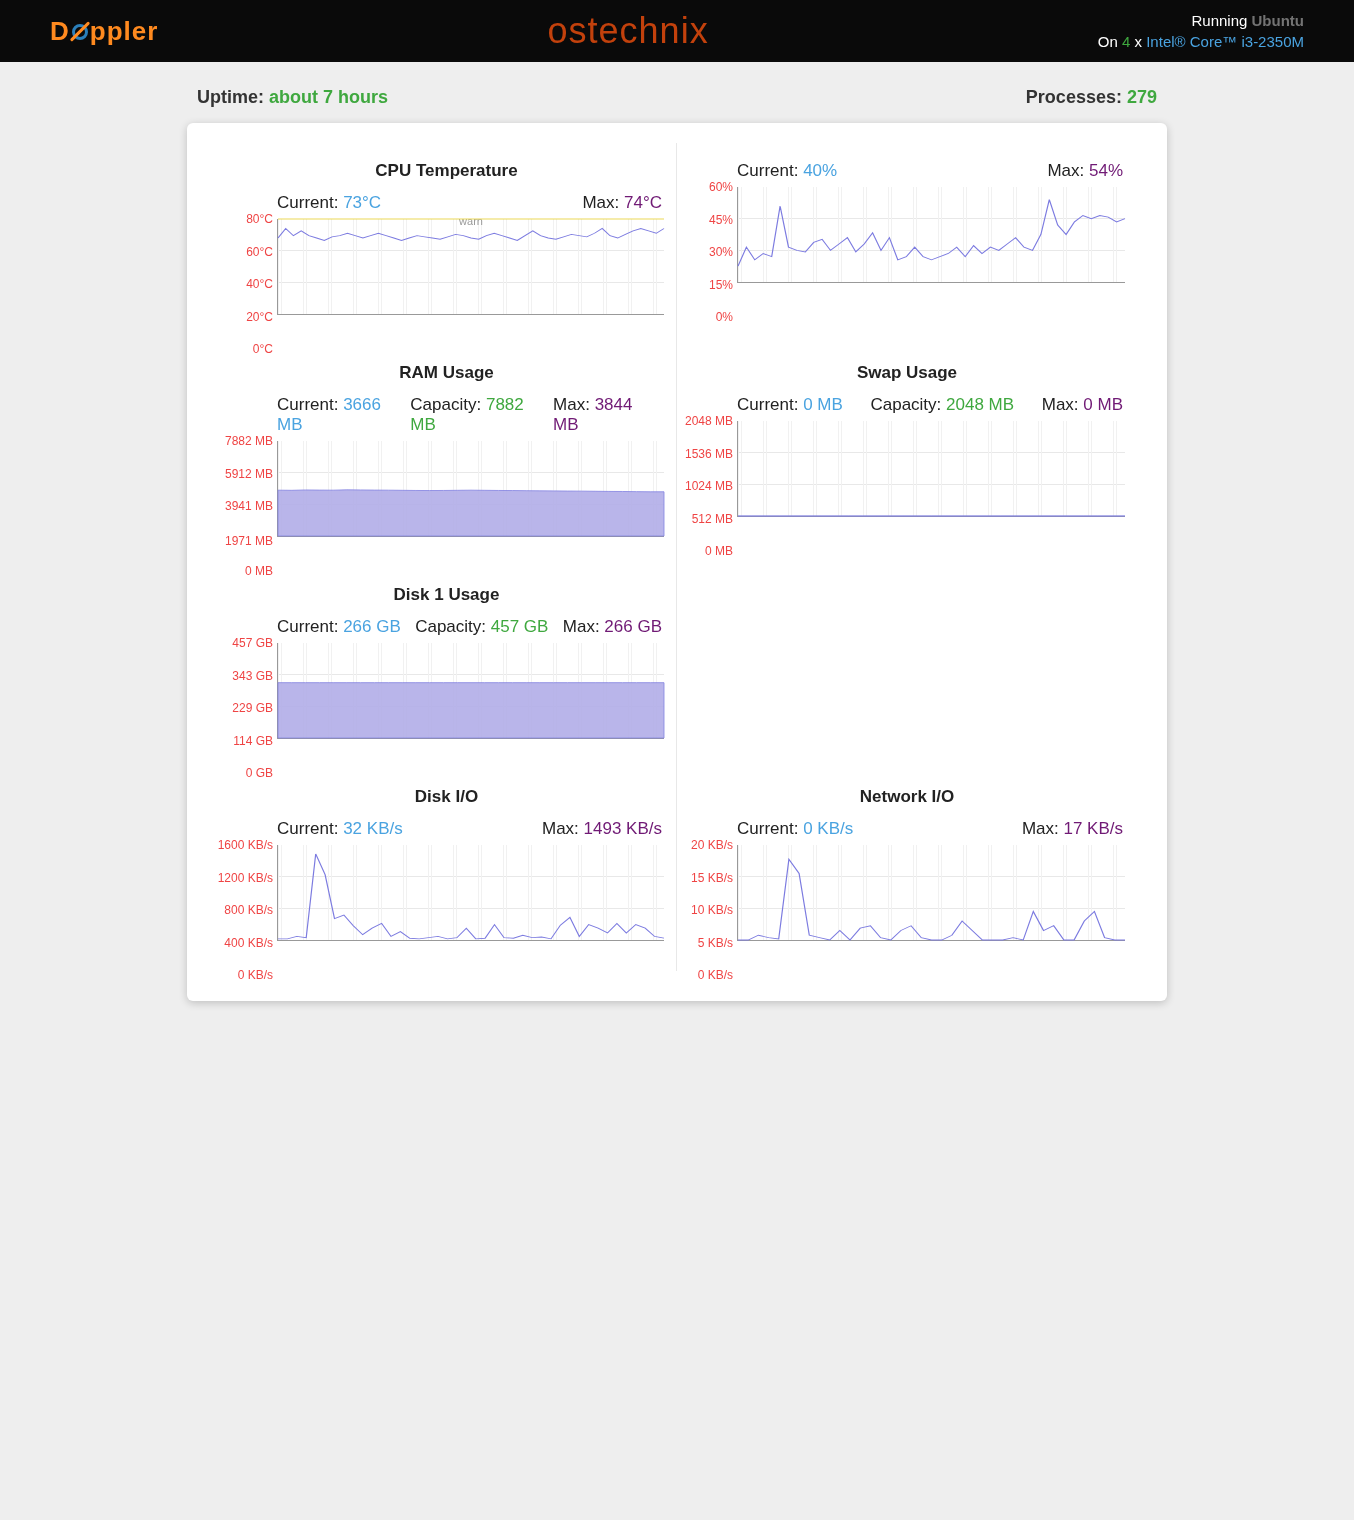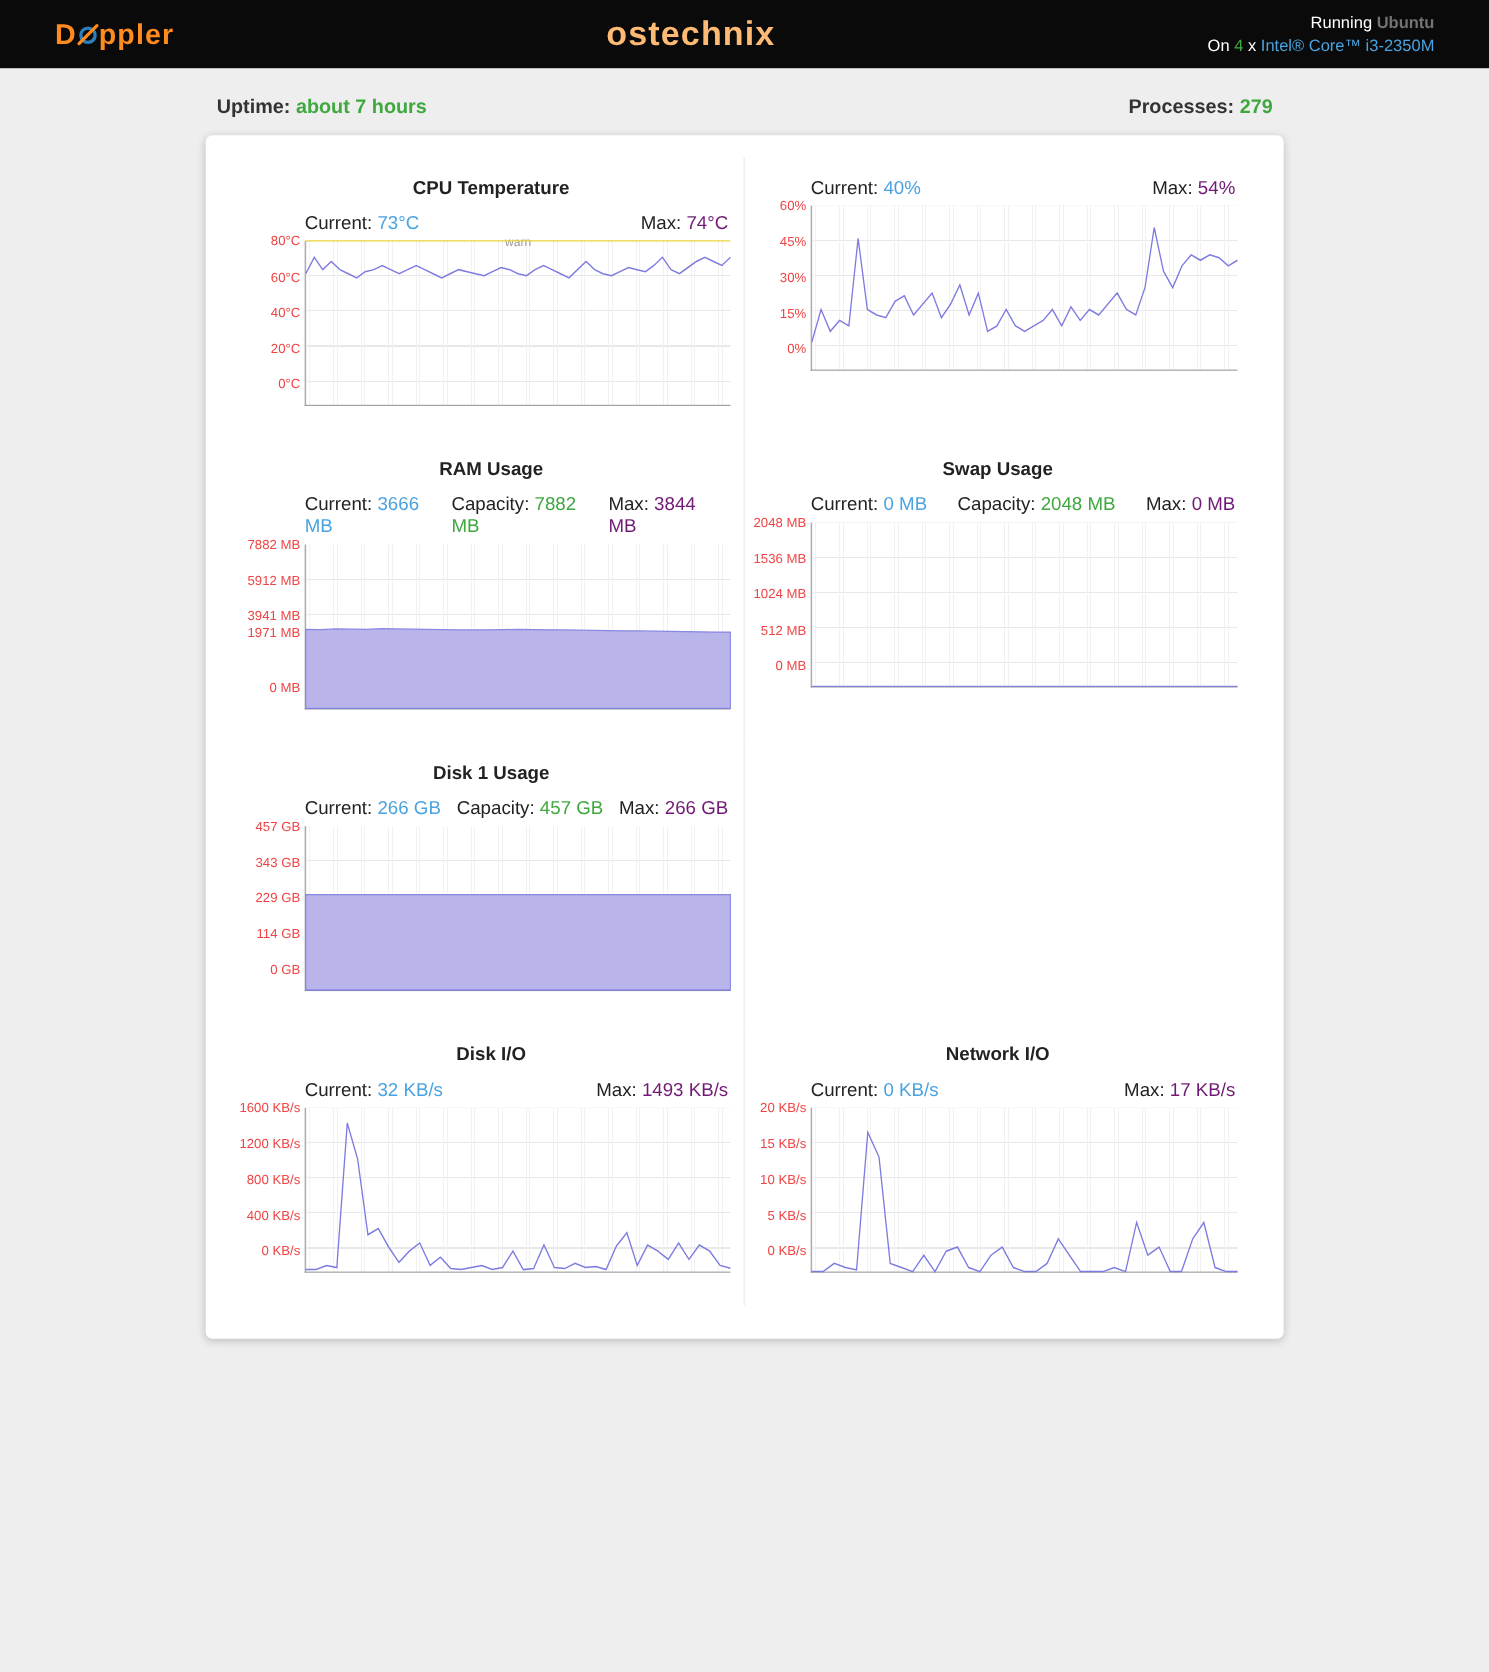--- a/index.html
+++ b/index.html
@@ -3,21 +3,21 @@
 <meta charset="utf-8">
 <style>
 * { box-sizing: border-box; margin: 0; padding: 0; }
 body { font-family: "Trebuchet MS", "Segoe UI", Arial, sans-serif; background: #eeeeee; color: #222; }
 
 .topbar { background: #0a0a0a; color: #fff; display: flex; align-items: center; justify-content: space-between; padding: 10px 50px; }
 .logo { font-size: 26px; font-weight: 700; letter-spacing: 1px; color: #ff8a1f; display: flex; align-items: center; gap: 2px; font-family: "Trebuchet MS", sans-serif; }
 .logo .o-wrap { position: relative; display: inline-flex; align-items: center; }
 .logo-ring { width: 16px; height: 16px; border: 3px solid #2b7fba; border-radius: 50%; display: inline-block; position: relative; top: 1px; }
 .logo-slash { position: absolute; width: 26px; height: 3px; background: #ff8a1f; transform: rotate(-45deg); left: -5px; top: 7px; border-radius: 2px; }
-.hostname { font-size: 31px; font-weight: 700; color: #fdba74; letter-spacing: 1px; }
+.hostname { font-size: 36px; font-weight: 400; color: #c2410c; letter-spacing: 1px; }
 .sysinfo { text-align: right; font-size: 15px; line-height: 1.4; }
 .sysinfo .os { color: #737373; font-weight: bold; }
 .sysinfo .cores { color: #3fa83f; }
 .sysinfo .cpu-model { color: #4aa3e0; }
 
 .meta-row { max-width: 980px; margin: 25px auto 15px; display: flex; justify-content: space-between; padding: 0 10px; font-size: 18px; color: #333; font-weight: bold; }
 .meta-row .green { color: #3fa83f; }
 
 .dashboard { max-width: 980px; margin: 0 auto 40px; background: #fff; border-radius: 6px; box-shadow: 0 2px 8px rgba(0,0,0,.2); padding: 20px 30px 30px; display: grid; grid-template-columns: 1fr 1fr; gap: 0; }
 
@@ -27,21 +27,21 @@
 
 .panel-stats { display: flex; justify-content: space-between; font-size: 17px; margin-bottom: 6px; padding: 0 2px 0 48px; }
 .panel-stats .blue { color: #4aa3e0; }
 .panel-stats .green { color: #3fa83f; }
 .panel-stats .red { color: #701a75; }
 
 .chart-wrap { display: flex; }
 .y-axis { width: 48px; flex-shrink: 0; text-align: right; font-size: 12px; color: #ef4444; position: relative; }
 .y-tick { position: absolute; right: 4px; transform: translateY(-50%); white-space: nowrap; }
 
-.plot { flex: 1; height: 150px; border-left: 1px solid #999; border-bottom: 1px solid #999; position: relative; background-image: repeating-linear-gradient(to right, transparent 0, transparent 24px, #eee 24px, #eee 25px), repeating-linear-gradient(to bottom, transparent 0, transparent 31px, #e8e8e8 31px, #e8e8e8 32px); }
+.plot { flex: 1; height: 96px; border-left: 1px solid #999; border-bottom: 1px solid #999; position: relative; background-image: repeating-linear-gradient(to right, transparent 0, transparent 24px, #eee 24px, #eee 25px), repeating-linear-gradient(to bottom, transparent 0, transparent 31px, #e8e8e8 31px, #e8e8e8 32px); }
 .plot-ds { background-image: repeating-linear-gradient(to right, #f1f1f1 0 1px, transparent 1px 3px, #f1f1f1 3px 4px, transparent 4px 25px), repeating-linear-gradient(to bottom, transparent 0, transparent 31px, #e8e8e8 31px, #e8e8e8 32px); }
 
 .plot svg { position: absolute; inset: 0; width: 100%; height: 100%; overflow: visible; }
 .line { fill: none; stroke: #7c7be0; stroke-width: 1.2; }
 .area { fill: #b2aee8; stroke: #7c7be0; stroke-width: 1; opacity: .9; }
 .warnline { stroke: #e8d23a; stroke-width: 1; }
 .warnlabel { position: absolute; top: -4px; left: 50%; transform: translateX(-50%); font-size: 11px; color: #999; }
 
 .panel.empty { border-right: none; }
 </style>
@@ -121,21 +121,21 @@
     <div class="panel-stats">
       <span><span>Current:</span> <span class="blue">3666 MB</span></span>
       <span><span>Capacity:</span> <span class="green">7882 MB</span></span>
       <span><span>Max:</span> <span class="red">3844 MB</span></span>
     </div>
     <div class="chart-wrap">
       <div class="y-axis">
           <div class="y-tick" style="top: 0px;">7882 MB</div>
           <div class="y-tick" style="top: 32.5px;">5912 MB</div>
           <div class="y-tick" style="top: 65px;">3941 MB</div>
-          <div class="y-tick" style="top: 80px;">1971 MB</div>
+          <div class="y-tick" style="top: 100px;">1971 MB</div>
           <div class="y-tick" style="top: 130px;">0 MB</div>
         </div>
       <div class="plot plot-ds">
           <svg viewBox="0 0 386 130" preserveAspectRatio="none">
             <path d="M0.0,67.3 L13.8,67.5 L27.6,67.0 L41.4,67.2 L55.1,67.3 L68.9,66.8 L82.7,67.0 L96.5,67.2 L110.3,67.3 L124.1,67.5 L137.9,67.7 L151.6,67.8 L165.4,67.7 L179.2,67.5 L193.0,67.3 L206.8,67.5 L220.6,67.7 L234.4,67.8 L248.1,68.0 L261.9,68.2 L275.7,68.3 L289.5,68.5 L303.3,68.6 L317.1,68.8 L330.9,69.0 L344.6,69.1 L358.4,69.3 L372.2,69.5 L386.0,69.5 L386,130 L0,130 Z" class="area"></path>
           </svg>
         </div>
     </div>
   </div>
 

